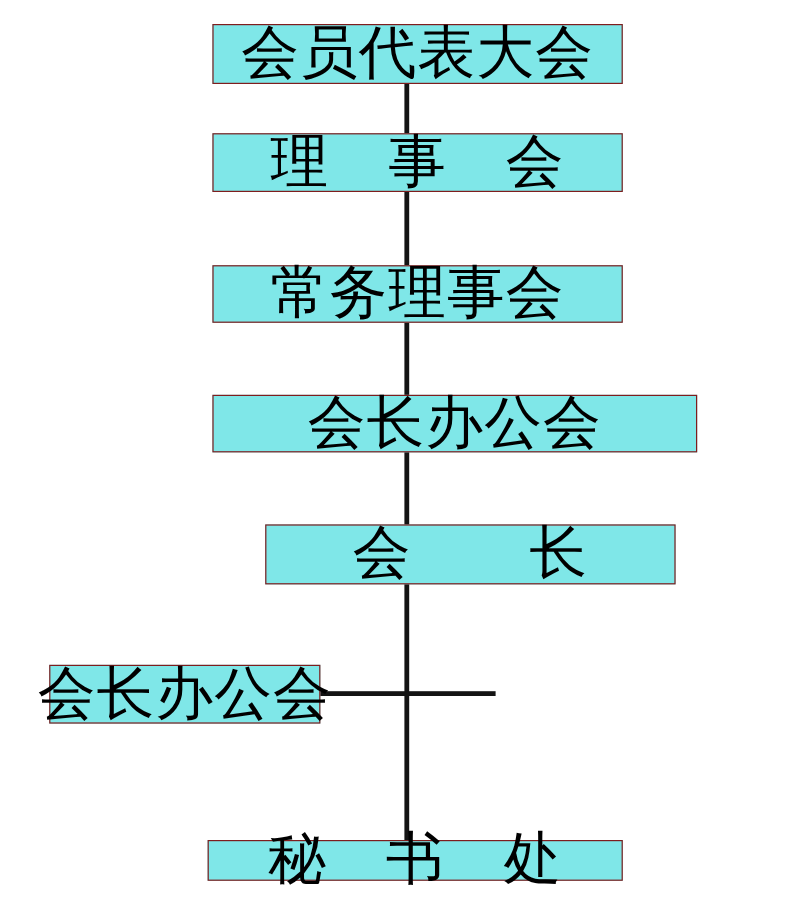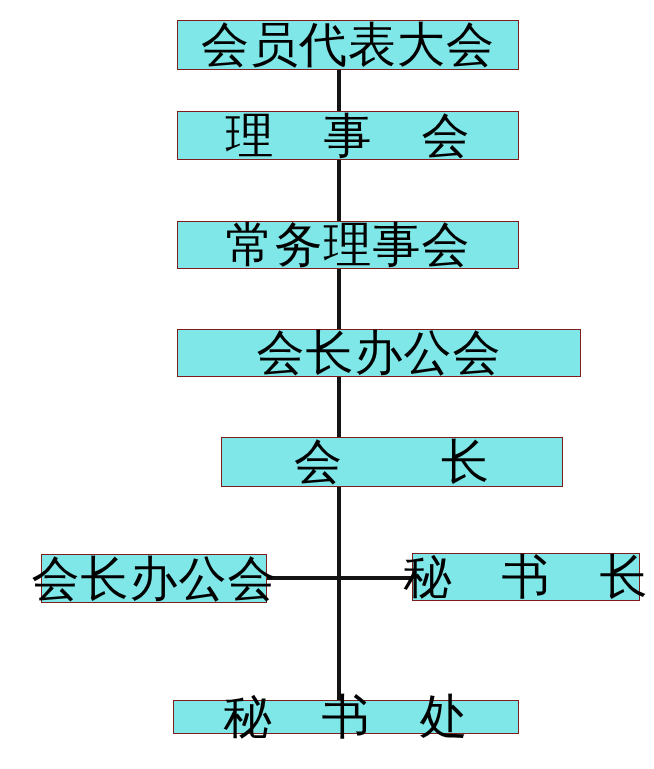--- a/index.html
+++ b/index.html
@@ -76,17 +76,16 @@
 
   <div class="line v v4"></div>
 
   <div class="node n5">会　　长</div>
 
   <div class="line v v5"></div>
   <div class="line h1"></div>
 
   <div class="node n6">会长办公会</div>
 
-  <div class="node n7">秘　书　长</div>
 
   <div class="node n8">秘　书　处</div>
 
 </div>
 
 </body></html>

